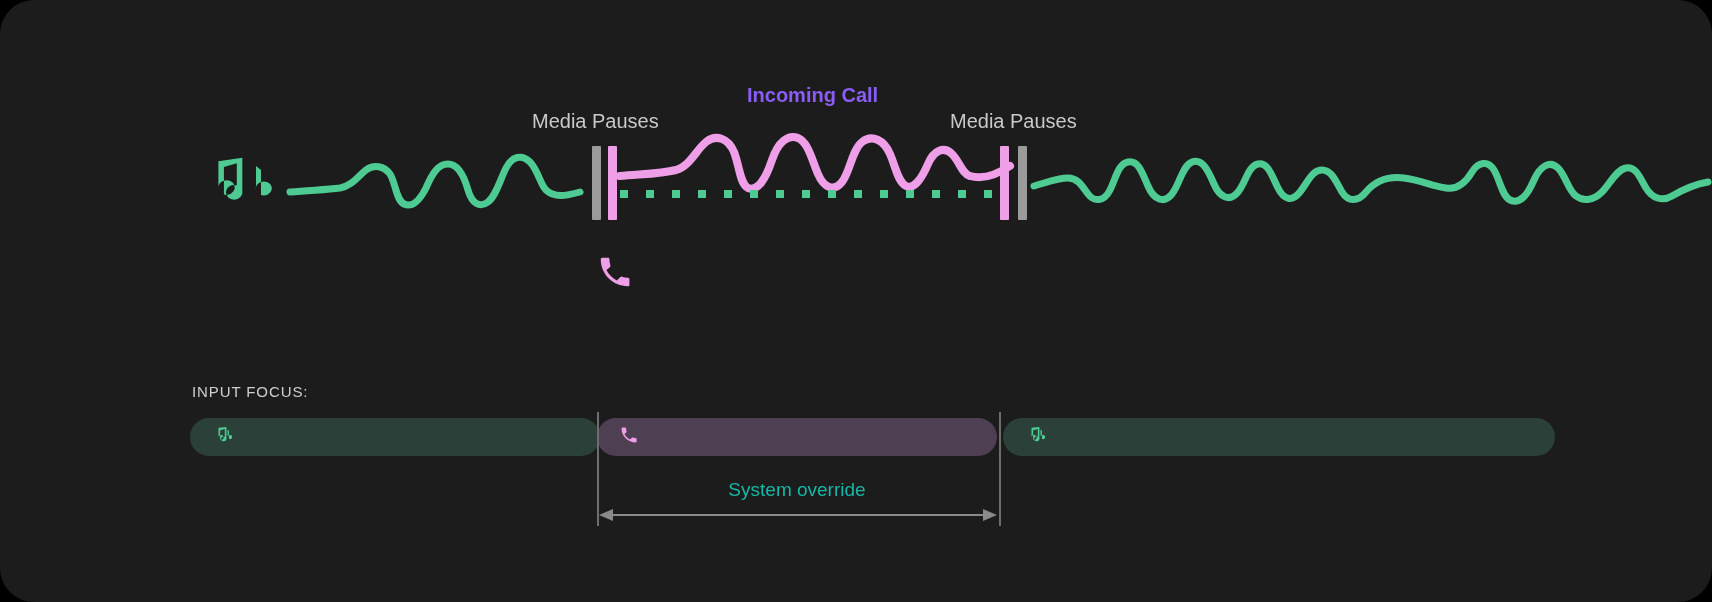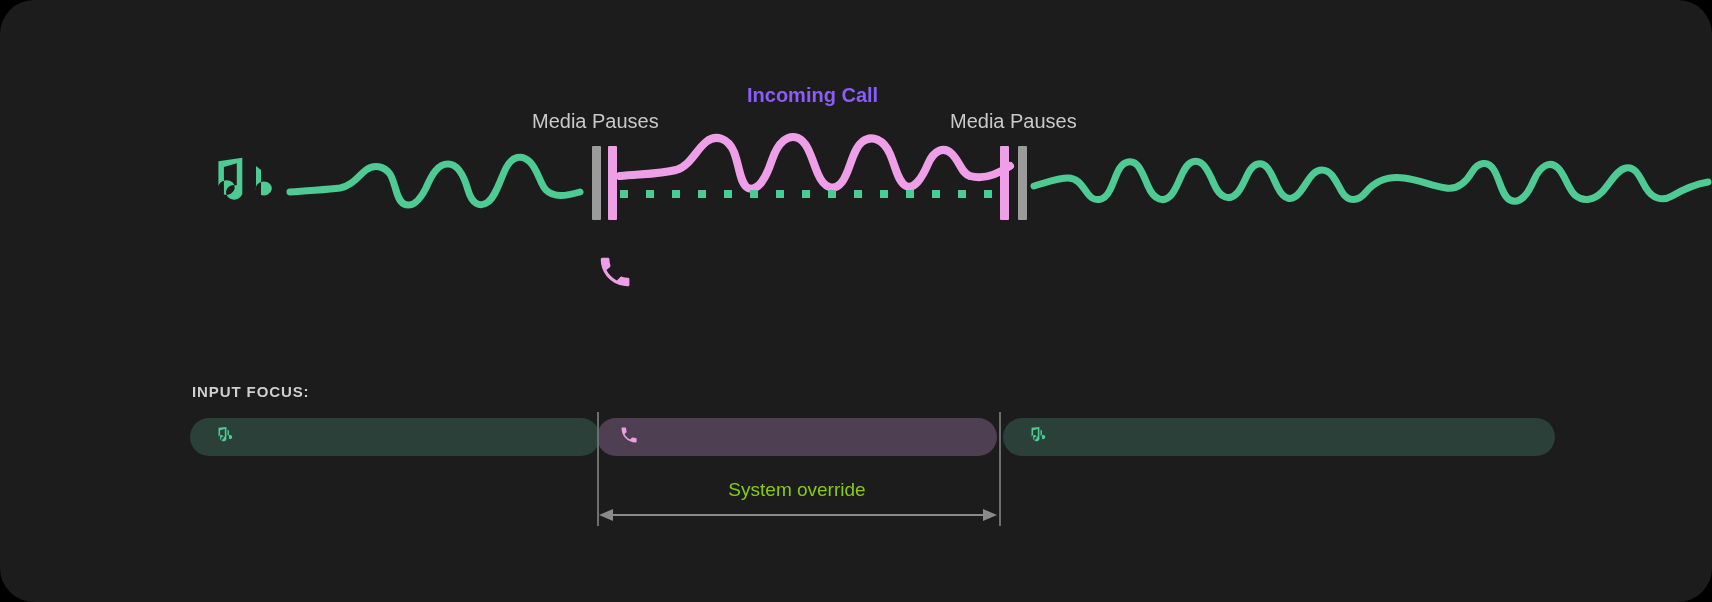--- a/index.html
+++ b/index.html
@@ -22,35 +22,35 @@
 
   
   .notes-big{position:absolute;left:206px;top:152px;width:70px;height:62px;}
 
   
   .phone-ico{position:absolute;left:596px;top:250px;width:38px;height:44px;}
 
   
   .focus-label{
     position:absolute;left:192px;top:383px;font-size:15px;letter-spacing:.9px;
-    color:#cfcfcf;font-weight:700;
+    color:#cfcfcf;font-weight:400;
   }
   .bar{position:absolute;top:418px;height:38px;border-radius:19px;}
   .bar .ico{position:absolute;left:22px;top:50%;transform:translateY(-50%);}
   .bar-media-a{left:190px;width:410px;background:#2a4038;}
   .bar-call{left:597px;width:400px;background:#4f3f53;}
   .bar-media-b{left:1003px;width:552px;background:#2a4038;}
 
   .vguide{position:absolute;width:2px;background:#6e6e6e;top:412px;height:114px;}
   .vg-left{left:597px;}
   .vg-right{left:999px;}
 
   .override-lbl{
     position:absolute;top:479px;left:597px;width:400px;text-align:center;
-    font-size:19px;color:#84cc16;
+    font-size:19px;color:#14b8a6;
   }
   .arrow-row{position:absolute;left:597px;top:506px;width:402px;height:18px;}
 
   .notes-sm{width:22px;height:18px;}
   .phone-sm{width:20px;height:20px;}
 </style>
 </head>
 <body>
 
 <div class="card">

